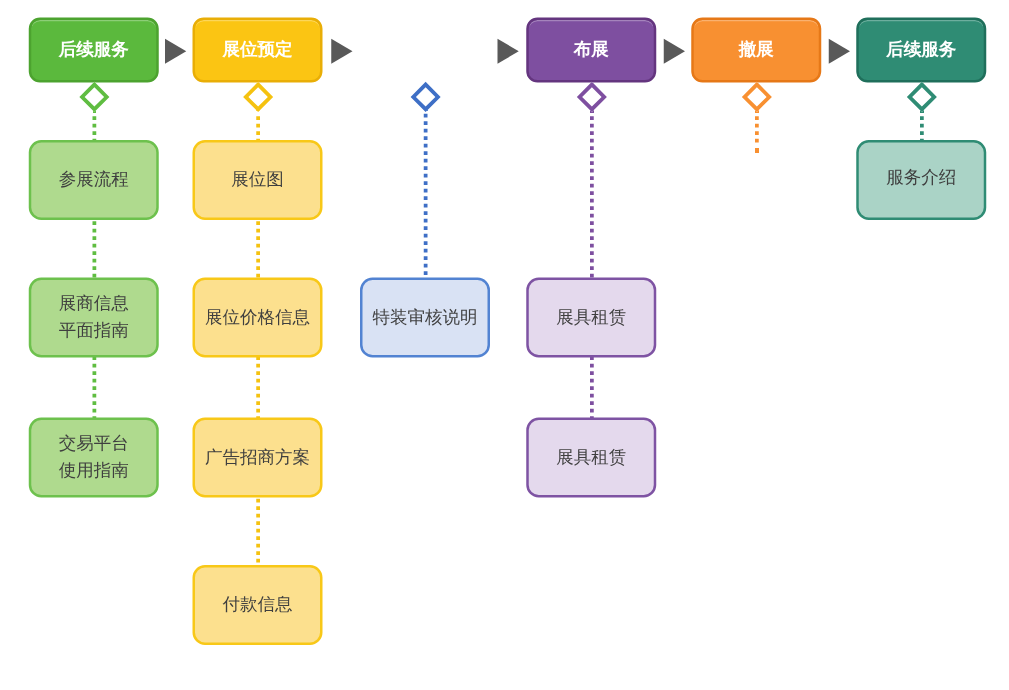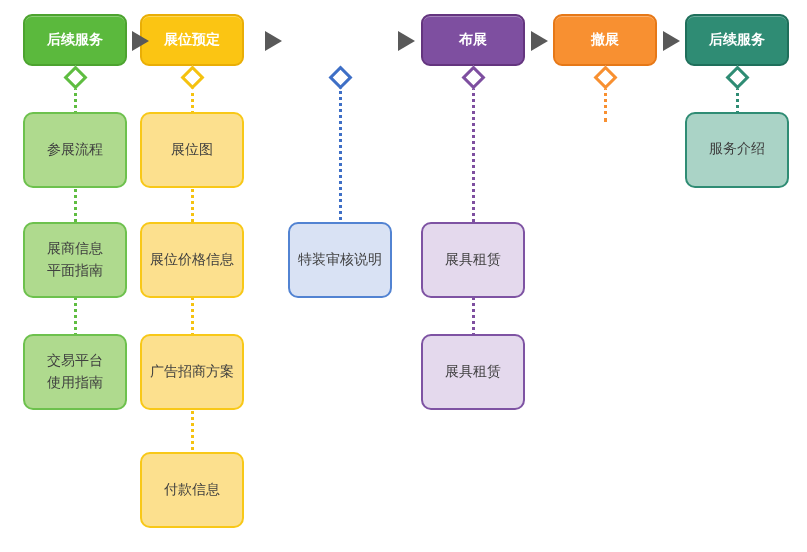--- a/index.html
+++ b/index.html
@@ -58,21 +58,21 @@
     top: 72px;
     left: calc(50% - 1.5px);
     width: 0;
     border-left: 3px dotted var(--accent);
     z-index: 1;
   }
   .child-box {
     position: absolute;
     left: 0;
     width: 104px;
-    height: 76px;
+    height: 64px;
     box-sizing: border-box;
     background: var(--cfill);
     border: 2px solid var(--cborder);
     border-radius: 10px;
     color: #3f3f3f;
     font-size: 14px;
     display: flex;
     align-items: center;
     justify-content: center;
     text-align: center;
@@ -105,21 +105,21 @@
     <div class="header-box">后续服务</div>
     <div class="diamond"></div>
     <div class="spine" style="height:258px;"></div>
     <div class="child-box row-0">参展流程</div>
     <div class="child-box row-1">展商信息
 平面指南</div>
     <div class="child-box row-2">交易平台
 使用指南</div>
   </div>
 
-  <div class="column" style="left: 140px; --hfill: #FBC513; --hborder: #E9AE06; --cfill: #FCE08E; --cborder: #F8C818; --accent: #F5C210;">
+  <div class="column" style="left: 154px; --hfill: #FBC513; --hborder: #E9AE06; --cfill: #FCE08E; --cborder: #F8C818; --accent: #F5C210;">
     <div class="header-box">展位预定</div>
     <div class="diamond"></div>
     <div class="spine" style="height:376px;"></div>
     <div class="child-box row-0">展位图</div>
     <div class="child-box row-1">展位价格信息</div>
     <div class="child-box row-2">广告招商方案</div>
     <div class="child-box row-3">付款信息</div>
   </div>
 
   <div class="column" style="left: 288px; --hfill: #4A7CCE; --hborder: #3A66B4; --cfill: #D9E2F4; --cborder: #5283D2; --accent: #3E6FC6;">

